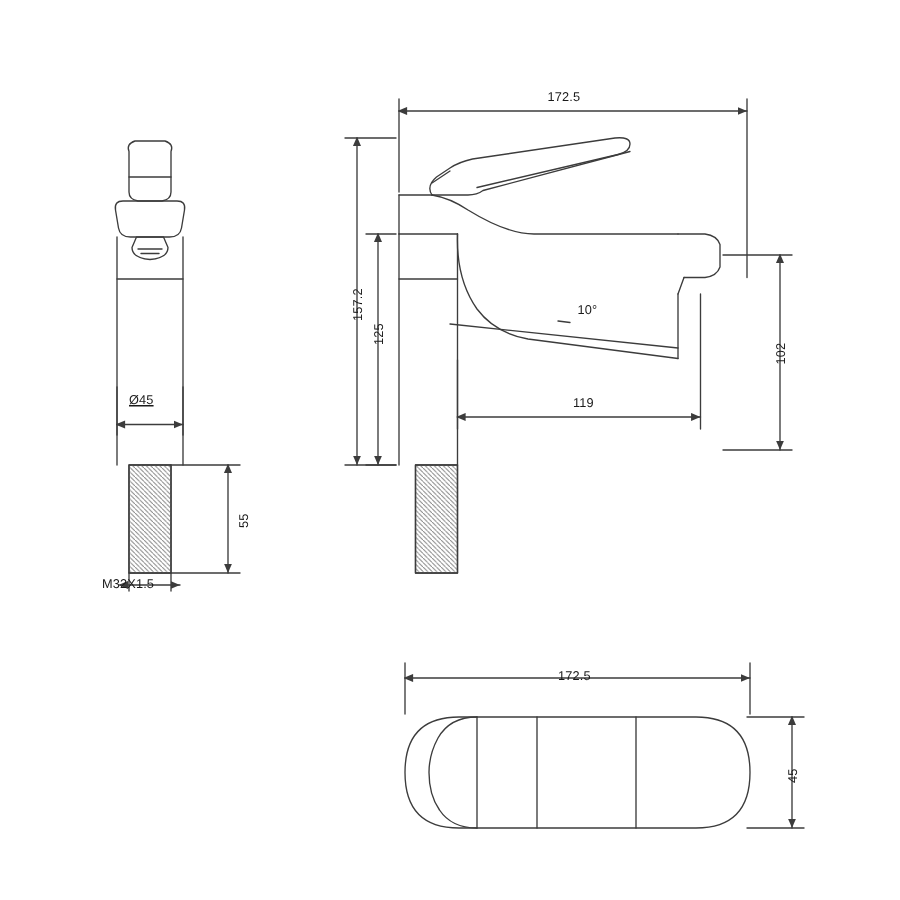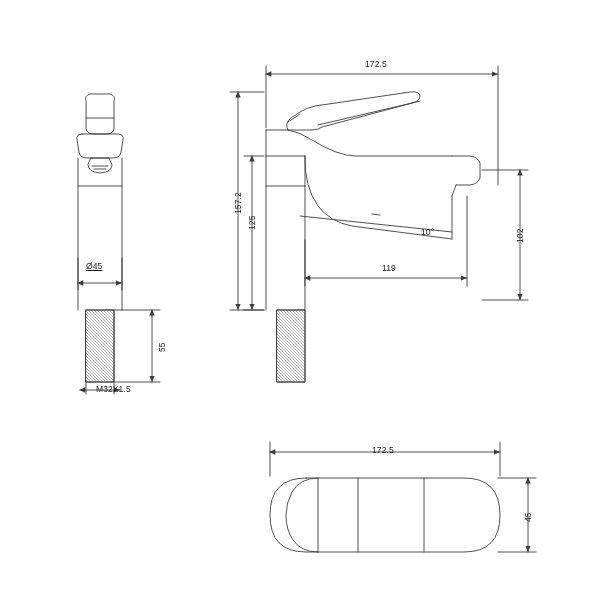--- a/index.html
+++ b/index.html
@@ -180,31 +180,31 @@
         <path d="M372 214 L380 215"></path>
       </g>
 
     </g>
   </svg>
 
   <div class="dim-label" style="left:86px; top:262px;text-decoration:underline;">Ø45</div>
 
   <div class="dim-label vert" style="left:158px; top:352px;">55</div>
 
-  <div class="dim-label" style="left:96px; top:385px;">M32X1.5</div>
+  <div class="dim-label" style="left:68px; top:385px;">M32X1.5</div>
 
   <div class="dim-label" style="left:365px; top:60px;">172.5</div>
 
   <div class="dim-label vert" style="left:234px; top:214px;">157.2</div>
 
   <div class="dim-label vert" style="left:248px; top:230px;">125</div>
 
   <div class="dim-label" style="left:382px; top:264px;">119</div>
 
   <div class="dim-label vert" style="left:516px; top:243px;">102</div>
 
-  <div class="dim-label" style="left:385px; top:228px;margin-left:36px;">10°</div>
+  <div class="dim-label" style="left:385px; top:202px;">10°</div>
 
   <div class="dim-label" style="left:372px; top:446px;">172.5</div>
 
   <div class="dim-label vert" style="left:524px; top:522px;">45</div>
 
 </div>
 
 </body></html>

